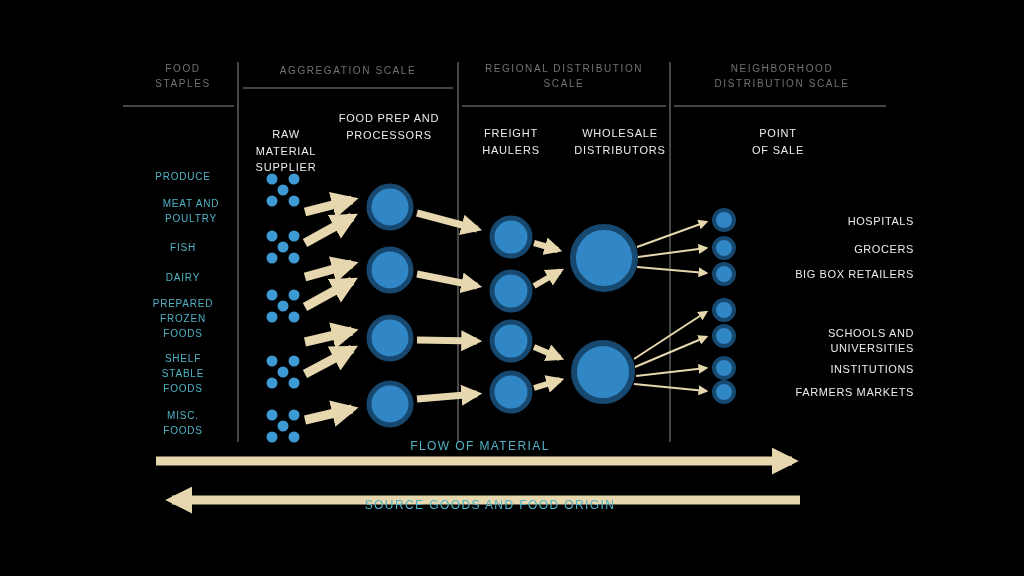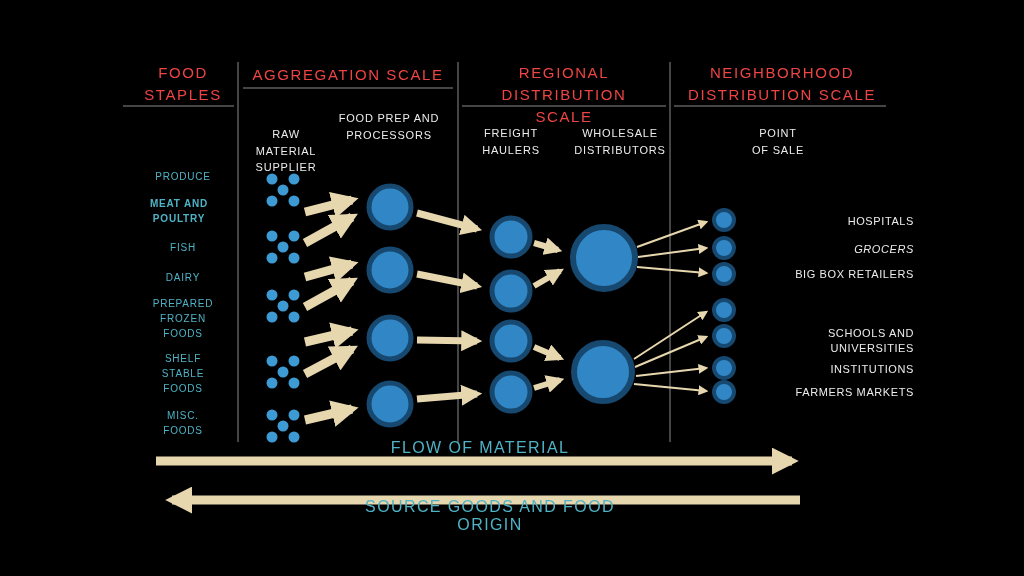--- a/index.html
+++ b/index.html
@@ -2,25 +2,25 @@
 <html><head>
 <meta charset="utf-8">
 <style>
   * { margin:0; padding:0; box-sizing:border-box; }
   html, body { background:#000; }
   .stage {
     position:relative; width:1024px; height:576px; background:#000;
     overflow:hidden; font-family:"Liberation Sans", sans-serif;
   }
   .lbl { position:absolute; white-space:pre-line; text-align:center; }
-  .col-h  { color:#ef4444; font-size:15px; line-height:1.45; letter-spacing:1.6px; }
+  .col-h  { color:#737373; font-size:10px; line-height:1.45; letter-spacing:1.6px; }
   .sub-h  { color:#ececec; font-size:11px; line-height:1.5;  letter-spacing:0.8px; }
   .staple { color:#4fb3c6; font-size:10px; line-height:1.5;  letter-spacing:0.8px; }
   .posl   { color:#ececec; font-size:11px; line-height:1.35; letter-spacing:0.6px; text-align:right; }
-  .footl  { color:#4fb3c6; font-size:16px; letter-spacing:1.4px; }
+  .footl  { color:#4fb3c6; font-size:12px; letter-spacing:1.4px; }
   svg.layer { position:absolute; left:0; top:0; }
 </style>
 </head>
 <body>
 
 <div class="stage">
 
   <svg class="layer" width="1024" height="576" viewBox="0 0 1024 576">
     <defs>
       <marker id="ah" viewBox="0 0 10 10" refX="7.5" refY="5" markerWidth="3" markerHeight="3" orient="auto-start-reverse">
@@ -160,35 +160,35 @@
   <div class="lbl sub-h" style="left:326px;top:110px;width:126px;">FOOD PREP AND
 PROCESSORS</div>
   <div class="lbl sub-h" style="left:468px;top:125px;width:86px;">FREIGHT
 HAULERS</div>
   <div class="lbl sub-h" style="left:555px;top:125px;width:106px;margin-left:12px;">WHOLESALE
 DISTRIBUTORS</div>
   <div class="lbl sub-h" style="left:735px;top:125px;width:86px;">POINT
 OF SALE</div>
 
   <div class="lbl staple" style="left:128px;top:169px;width:110px;">PRODUCE</div>
-  <div class="lbl staple" style="left:124px;top:196px;width:110px;font-weight:bold;">MEAT AND
+  <div class="lbl staple" style="left:136px;top:196px;width:110px;">MEAT AND
 POULTRY</div>
   <div class="lbl staple" style="left:128px;top:240px;width:110px;">FISH</div>
   <div class="lbl staple" style="left:128px;top:270px;width:110px;">DAIRY</div>
   <div class="lbl staple" style="left:128px;top:296px;width:110px;">PREPARED
 FROZEN
 FOODS</div>
   <div class="lbl staple" style="left:128px;top:351px;width:110px;">SHELF
 STABLE
 FOODS</div>
   <div class="lbl staple" style="left:128px;top:408px;width:110px;">MISC.
 FOODS</div>
 
   <div class="lbl posl" style="left:744px;top:214px;width:170px;">HOSPITALS</div>
-  <div class="lbl posl" style="left:744px;top:242px;width:170px;font-style:italic;">GROCERS</div>
+  <div class="lbl posl" style="left:744px;top:242px;width:170px;">GROCERS</div>
   <div class="lbl posl" style="left:744px;top:267px;width:170px;">BIG BOX RETAILERS</div>
   <div class="lbl posl" style="left:744px;top:326px;width:170px;">SCHOOLS AND
 UNIVERSITIES</div>
   <div class="lbl posl" style="left:744px;top:362px;width:170px;">INSTITUTIONS</div>
   <div class="lbl posl" style="left:744px;top:385px;width:170px;">FARMERS MARKETS</div>
 
   <div class="lbl footl" style="left:370px;top:439px;width:220px;">FLOW OF MATERIAL</div>
   <div class="lbl footl" style="left:330px;top:481px;width:320px;margin-top:17px;">SOURCE GOODS AND FOOD ORIGIN</div>
 
 </div>

